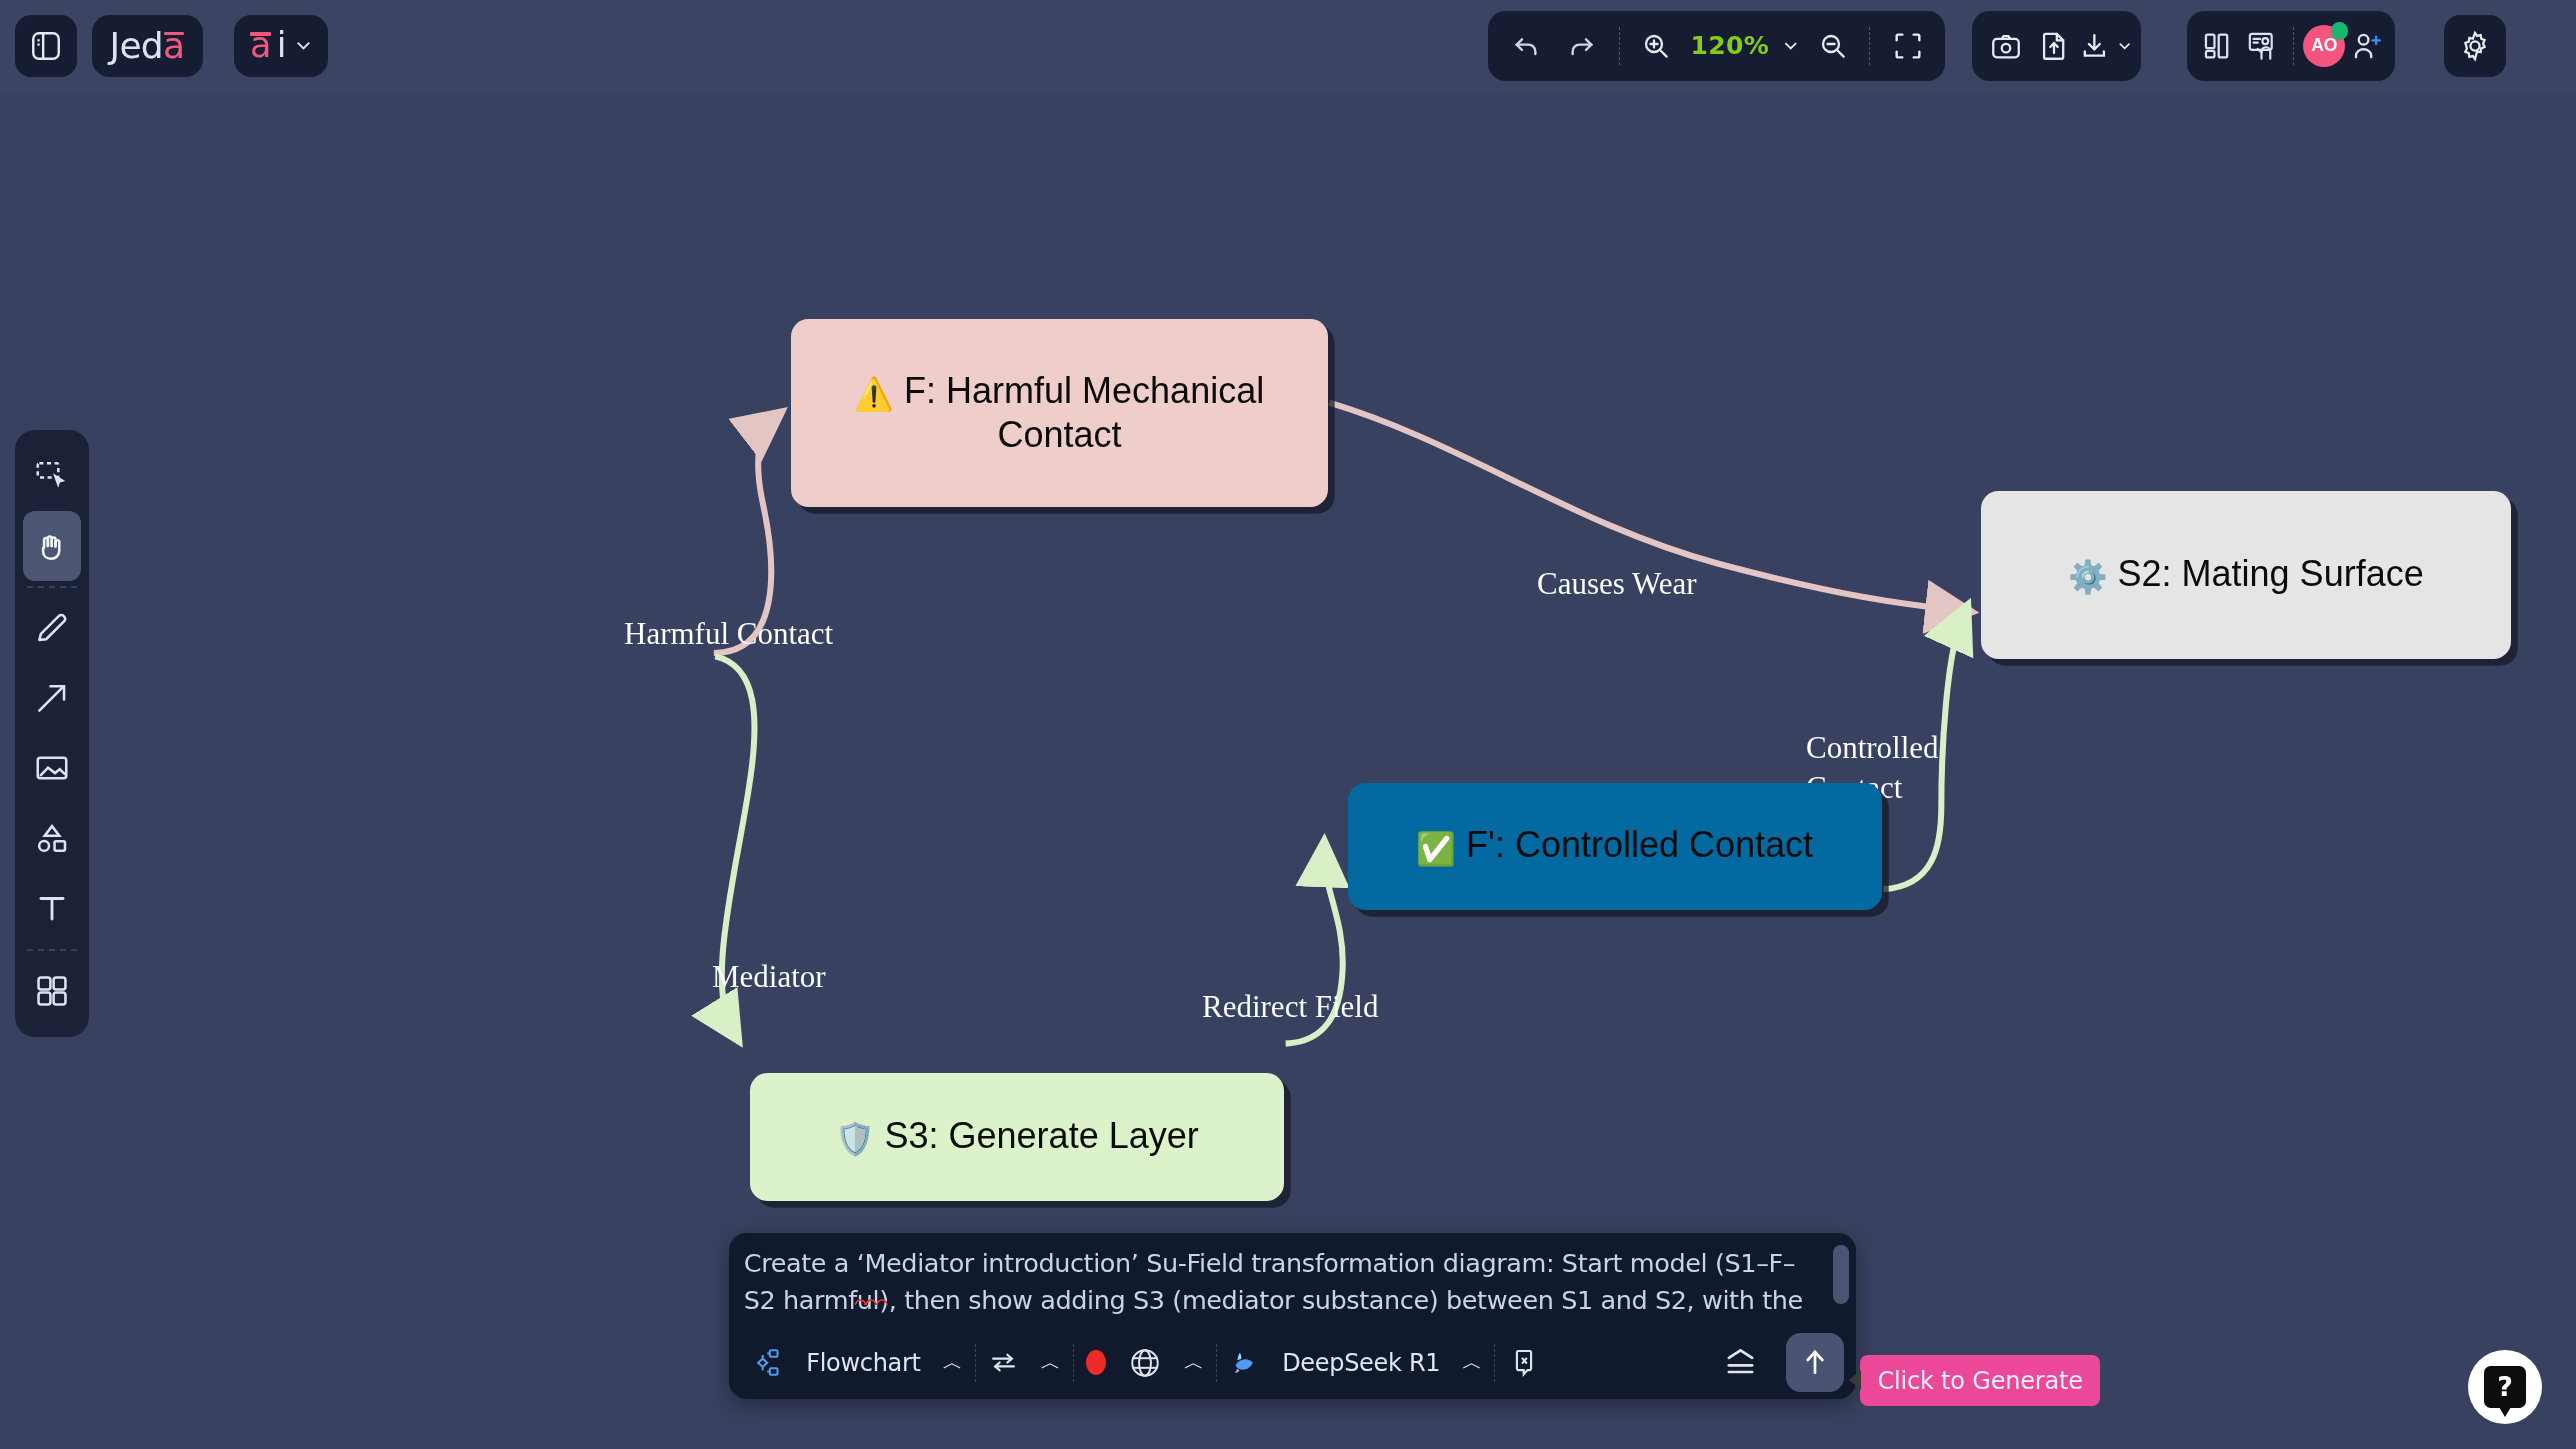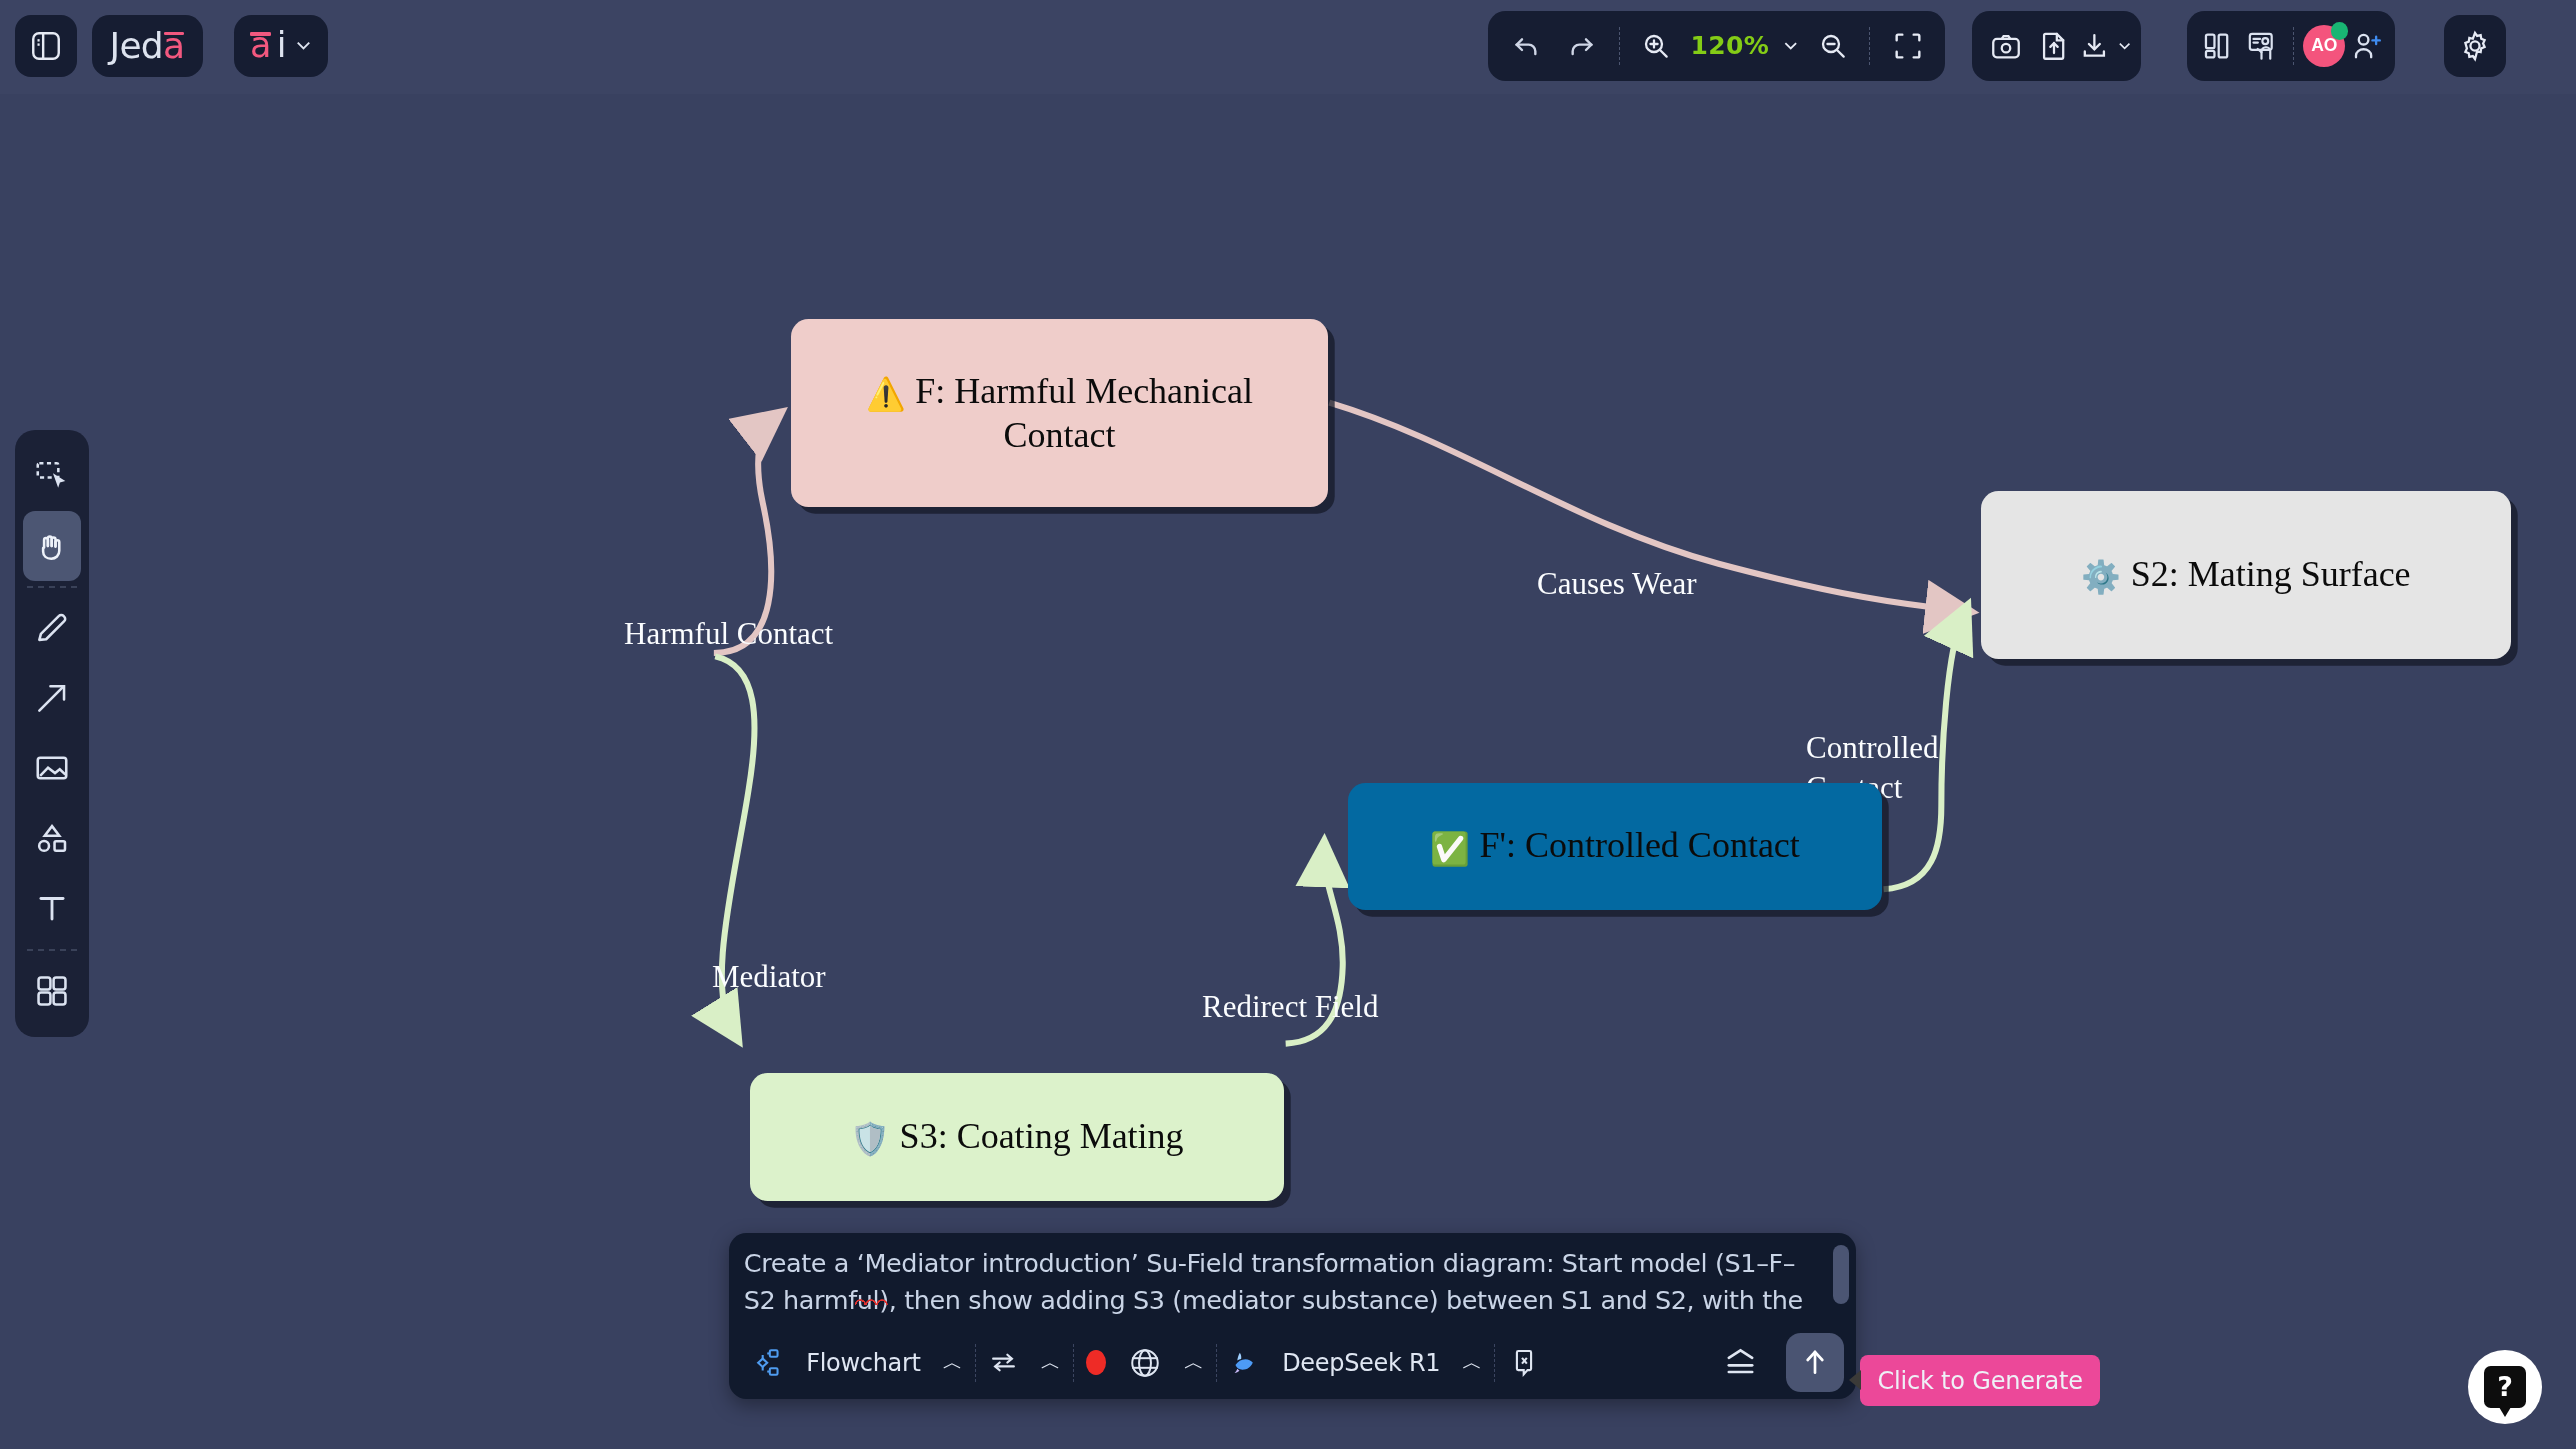--- a/index.html
+++ b/index.html
@@ -48,21 +48,21 @@
   .tool.active{background:#4c5673;}
   .tsep{width:50px;border-top:2px dashed #3a4259;margin:5.4px 0;}
 
   
   #canvas{position:absolute;left:0;top:94px;width:2576px;height:1355px;z-index:5;}
   #edgelayer{position:absolute;left:0;top:0;width:2576px;height:1355px;}
 
   .node{position:absolute;border-radius:17.5px;box-shadow:6.7px 6.7px 0 rgba(20,24,38,.72);
      display:flex;align-items:center;justify-content:center;text-align:center;
      padding:0 23px;box-sizing:border-box;cursor:pointer;}
-  .node .ntxt{font-family:Liberation Serif, serif;font-size:36px;color:#0b0b0b;line-height:1.18;}
+  .node .ntxt{font-family:Liberation Sans, sans-serif;font-size:36px;color:#0b0b0b;line-height:1.18;}
   .node .emj{font-size:32px;margin-right:9.4px;vertical-align:-2.7px;}
 
   #node-s1{left:181px;top:463px;width:530px;height:195px;background:#a8f0cc;
      flex-direction:column;gap:27px;padding-top:24px;}
   #node-s1 .gearicon{width:75px;height:75px;}
   #node-f{left:791px;top:225px;width:537px;height:188px;background:#efcdca;}
   #node-s2{left:1981px;top:397px;width:530px;height:168px;background:#e5e5e5;}
   #node-fp{left:1348px;top:689px;width:534px;height:127px;background:#0369a1;}
   #node-s3{left:750px;top:979px;width:534px;height:128px;background:#dcf2cb;}
 
@@ -348,21 +348,21 @@
 
   <div class="node" id="node-s2">
     <div class="ntxt"><span class="emj">⚙️</span><span>S2: Mating Surface</span></div>
   </div>
 
   <div class="node" id="node-fp">
     <div class="ntxt"><span class="emj">✅</span><span>F': Controlled Contact</span></div>
   </div>
 
   <div class="node" id="node-s3">
-    <div class="ntxt"><span class="emj">🛡️</span><span>S3: Coating Mating</span></div>
+    <div class="ntxt"><span class="emj">🛡️</span><span>S3: Generate Layer</span></div>
   </div>
 </div>
 
 <div id="promptbox">
   <div id="prompt-text-wrap">
     <div id="prompt-text">Create a ‘Mediator introduction’ Su-Field transformation diagram: Start model (S1–F–S2 harmful), then show adding S3 (mediator substance) between S1 and S2, with the field redirected</div>
     <div id="spell"></div>
     <div id="pb-scroll"></div>
 
   </div>

